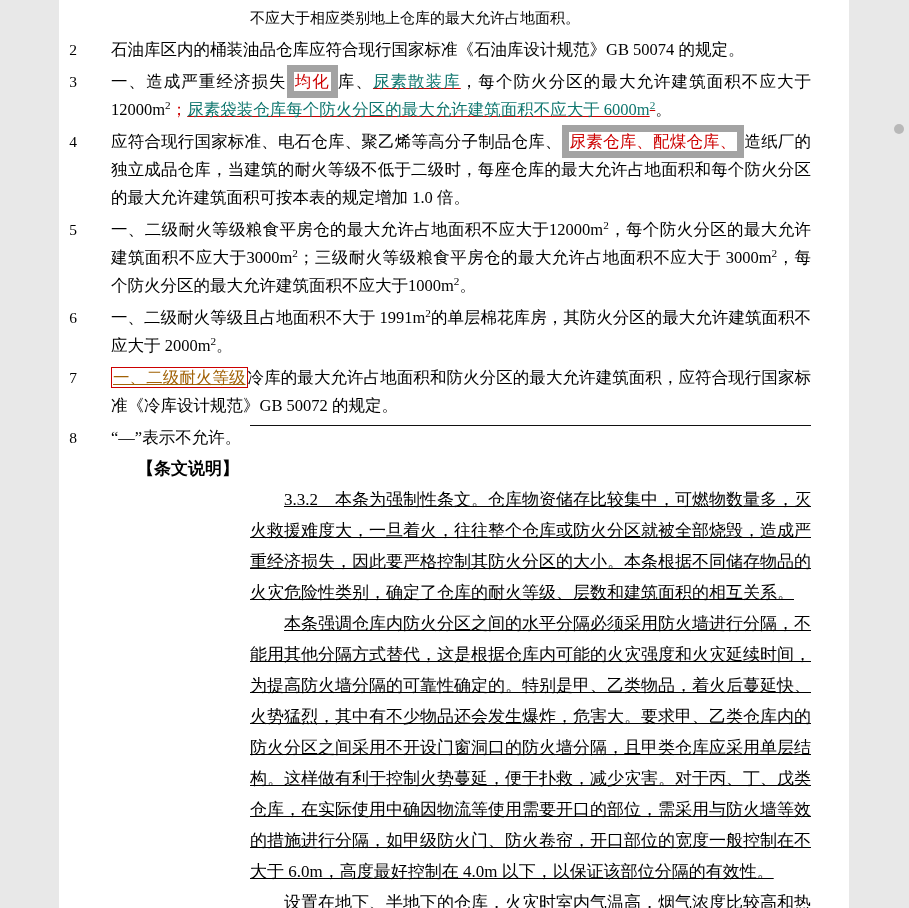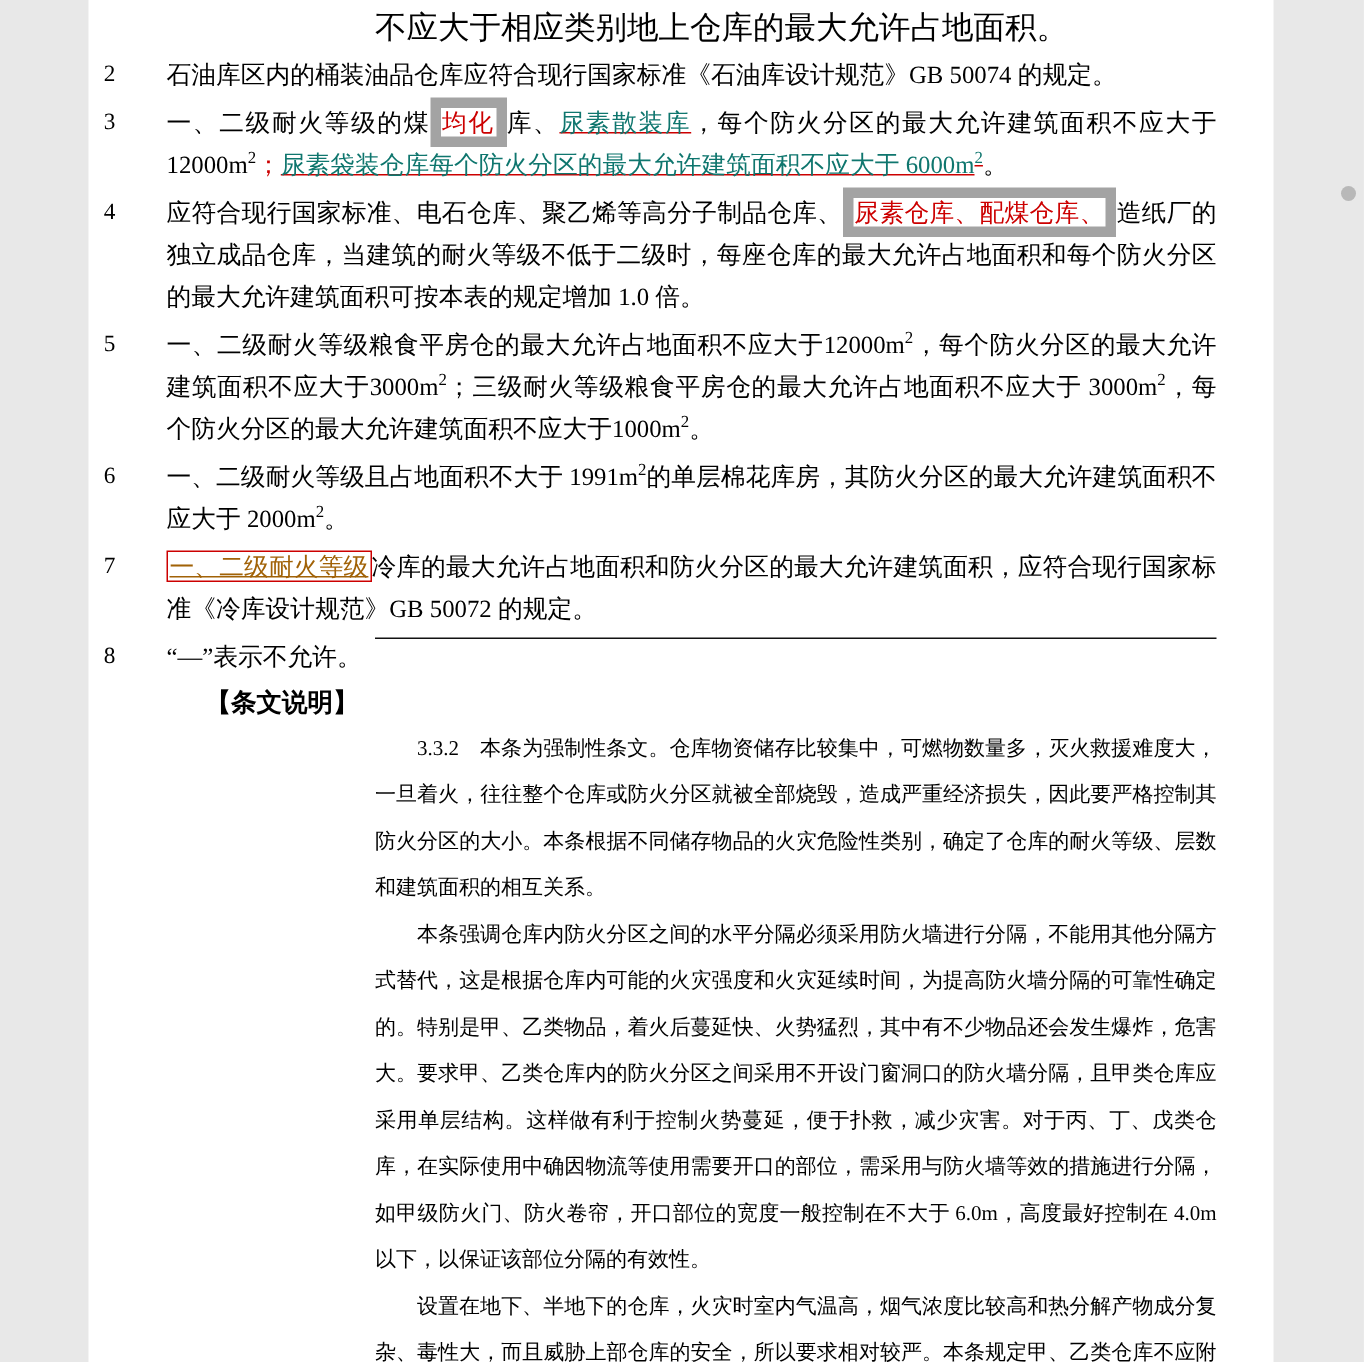--- a/index.html
+++ b/index.html
@@ -60,21 +60,21 @@
   .item .txt {
     flex: 1 1 auto;
     padding-right: 38px;
     text-align: justify;
     text-justify: inter-ideograph;
     margin-left: 24px;
   }
   .first-line-only {
     padding-left: 191px;
     padding-right: 46px;
-    font-size: 21px;
+    font-size: 15px;
     line-height: 28px;
   }
   sup {
     font-size: 0.68em;
     vertical-align: super;
     line-height: 0;
   }
   .hl-box {
     color: #cc0000;
     border: 7px solid #a3a3a3;
@@ -97,25 +97,26 @@
   .section-head {
     padding-left: 78px;
     font-size: 17px;
     line-height: 30px;
     font-weight: bold;
     margin-top: 2px;
   }
   .body-para {
     padding-left: 191px;
     padding-right: 38px;
-    font-size: 14px;
+    font-size: 17px;
     line-height: 31px;
     text-align: justify;
     text-justify: inter-ideograph;
     text-indent: 2em;
+    text-decoration: underline;
   }
   .rule {
     position: absolute;
     left: 191px;
     top: 425px;
     width: 561px;
     height: 0;
     border-top: 1px solid #111;
   }
   .scroll-dot {
@@ -158,21 +159,21 @@
 
       <div class="numbered">
 
         <div class="item" style="margin-top:4px;">
           <div class="num">2</div>
           <div class="txt"><span>石油库区内的桶装油品仓库应符合现行国家标准《石油库设计规范》GB 50074 的规定。</span></div>
         </div>
 
         <div class="item" style="margin-top:4px;">
           <div class="num">3</div>
-          <div class="txt"><span>一、二级耐火等级的煤</span><span class="hl-box">均化</span><span>库、</span><span class="red-u">尿素散装库</span><span>，每个防火分区的最大允许建筑面积不应大于12000m</span><sup>2</sup><span class="red">；</span><span class="red-u">尿素袋装仓库每个防火分区的最大允许建筑面积不应大于 6000m</span><sup class="red-u">2</sup><span>。</span></div>
+          <div class="txt"><span>一、造成严重经济损失</span><span class="hl-box">均化</span><span>库、</span><span class="red-u">尿素散装库</span><span>，每个防火分区的最大允许建筑面积不应大于12000m</span><sup>2</sup><span class="red">；</span><span class="red-u">尿素袋装仓库每个防火分区的最大允许建筑面积不应大于 6000m</span><sup class="red-u">2</sup><span>。</span></div>
         </div>
 
         <div class="item" style="margin-top:4px;">
           <div class="num">4</div>
           <div class="txt"><span>应符合现行国家标准、电石仓库、聚乙烯等高分子制品仓库、</span><span class="hl-box">尿素仓库、配煤仓库、</span><span>造纸厂的独立成品仓库，当建筑的耐火等级不低于二级时，每座仓库的最大允许占地面积和每个防火分区的最大允许建筑面积可按本表的规定增加 1.0 倍。</span></div>
         </div>
 
         <div class="item" style="margin-top:4px;">
           <div class="num">5</div>
           <div class="txt"><span>一、二级耐火等级粮食平房仓的最大允许占地面积不应大于12000m</span><sup>2</sup><span>，每个防火分区的最大允许建筑面积不应大于3000m</span><sup>2</sup><span>；三级耐火等级粮食平房仓的最大允许占地面积不应大于 3000m</span><sup>2</sup><span>，每个防火分区的最大允许建筑面积不应大于1000m</span><sup>2</sup><span>。</span></div>

